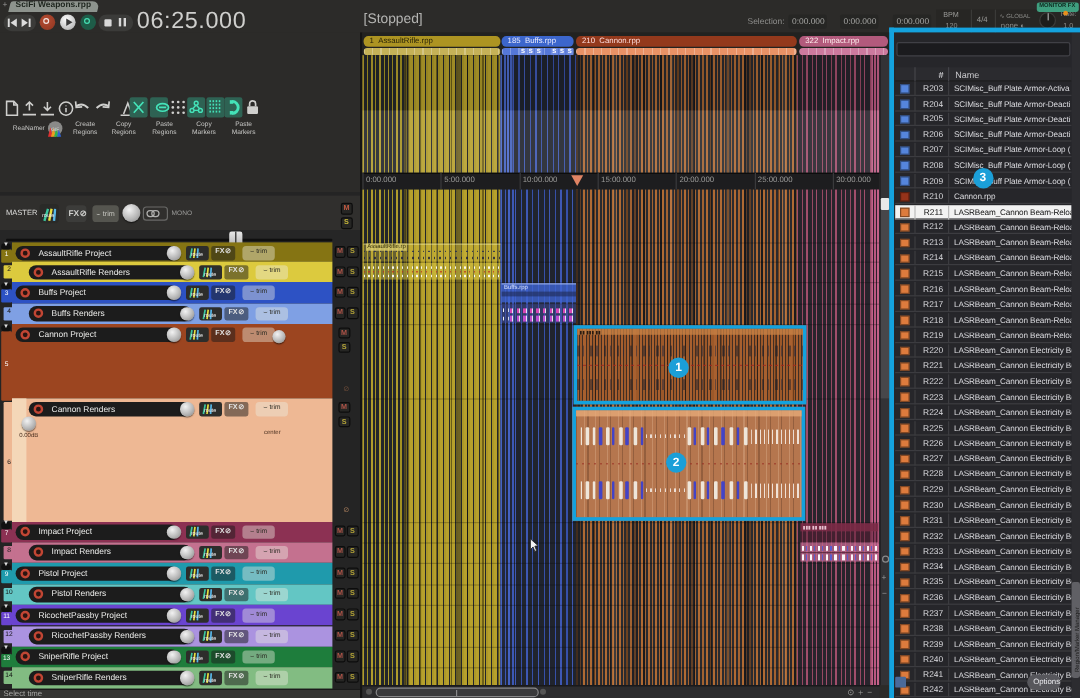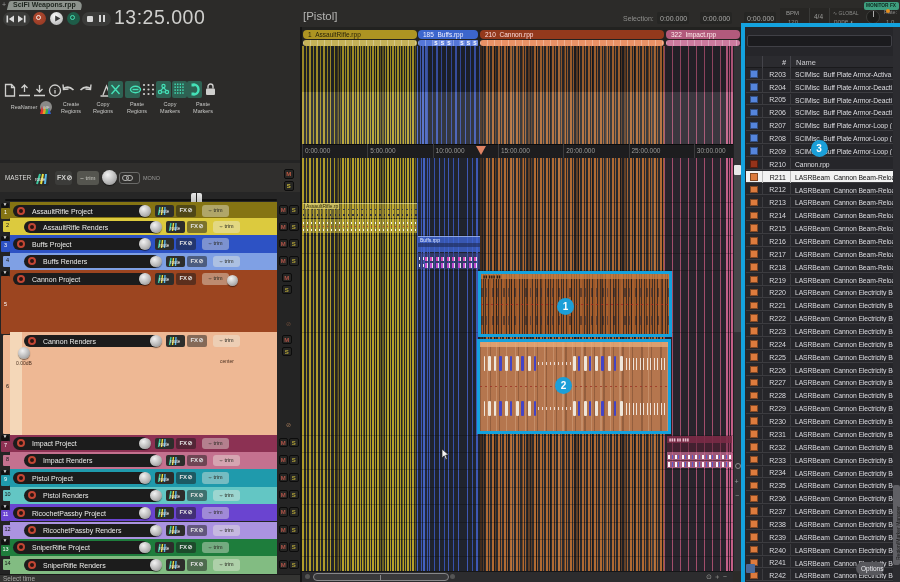--- a/index.html
+++ b/index.html
@@ -56,22 +56,22 @@
 <div class="abs" style="left:50px;top:12px;width:13px;height:13px;border-radius:50%;background:radial-gradient(circle at 40% 32%,#fdfdfd,#c9c9c9 60%,#a8a8a8);"></div>
 <svg class="abs" style="left:53.5px;top:15px;" width="7" height="7" viewBox="0 0 7 7">
     <path d="M1.2 0.4 L6.4 3.5 L1.2 6.6 Z" fill="#3a3a3a"></path>
   </svg>
 <div class="abs" style="left:67px;top:12px;width:13px;height:13px;border-radius:50%;background:#1e5c48;"></div>
 <div class="abs" style="left:70px;top:15px;width:5.4px;height:5.4px;border-radius:50%;border:1.4px solid #46e0b4;"></div>
 <div class="abs" style="left:82px;top:12px;width:29px;height:13.5px;background:#3b3b39;border-radius:7px;"></div>
 <div class="abs" style="left:87px;top:15.6px;width:6px;height:6px;background:#d8d8d8;border-radius:1px;"></div>
 <div class="abs" style="left:99px;top:15.3px;width:2.2px;height:6.6px;background:#d8d8d8;"></div>
 <div class="abs" style="left:103px;top:15.3px;width:2.2px;height:6.6px;background:#d8d8d8;"></div>
-<div class="t" style="left:114px;top:6px;font-size:19.5px;color:#cfcfcd;letter-spacing:0.5px;">13:25.000</div>
-<div class="t" style="left:303px;top:10px;font-size:11.5px;color:#b4b4b2;">[Pistol]</div>
+<div class="t" style="left:114px;top:6px;font-size:19.5px;color:#cfcfcd;letter-spacing:0.5px;">06:25.000</div>
+<div class="t" style="left:303px;top:10px;font-size:11.5px;color:#b4b4b2;">[Stopped]</div>
 <div class="t" style="left:623px;top:15px;font-size:7px;color:#8f8f8d;">Selection:</div>
 <div class="abs" style="left:657px;top:12px;width:32px;height:12px;background:#262624;border-radius:2px;"></div>
 <div class="t" style="left:660px;top:14.5px;font-size:7px;color:#aaaaa8;">0:00.000</div>
 <div class="abs" style="left:700px;top:12px;width:32px;height:12px;background:#262624;border-radius:2px;"></div>
 <div class="t" style="left:703px;top:14.5px;font-size:7px;color:#aaaaa8;">0:00.000</div>
 <div class="abs" style="left:744px;top:12px;width:32px;height:12px;background:#262624;border-radius:2px;"></div>
 <div class="t" style="left:747px;top:14.5px;font-size:7px;color:#aaaaa8;">0:00.000</div>
 <div class="abs" style="left:780px;top:8px;width:120px;height:20px;background:#272624;"></div>
 <div class="t" style="left:786px;top:9.5px;font-size:6px;color:#9a9a98;">BPM</div>
 <div class="t" style="left:788px;top:18.5px;font-size:6px;color:#8a8a88;">120</div>

